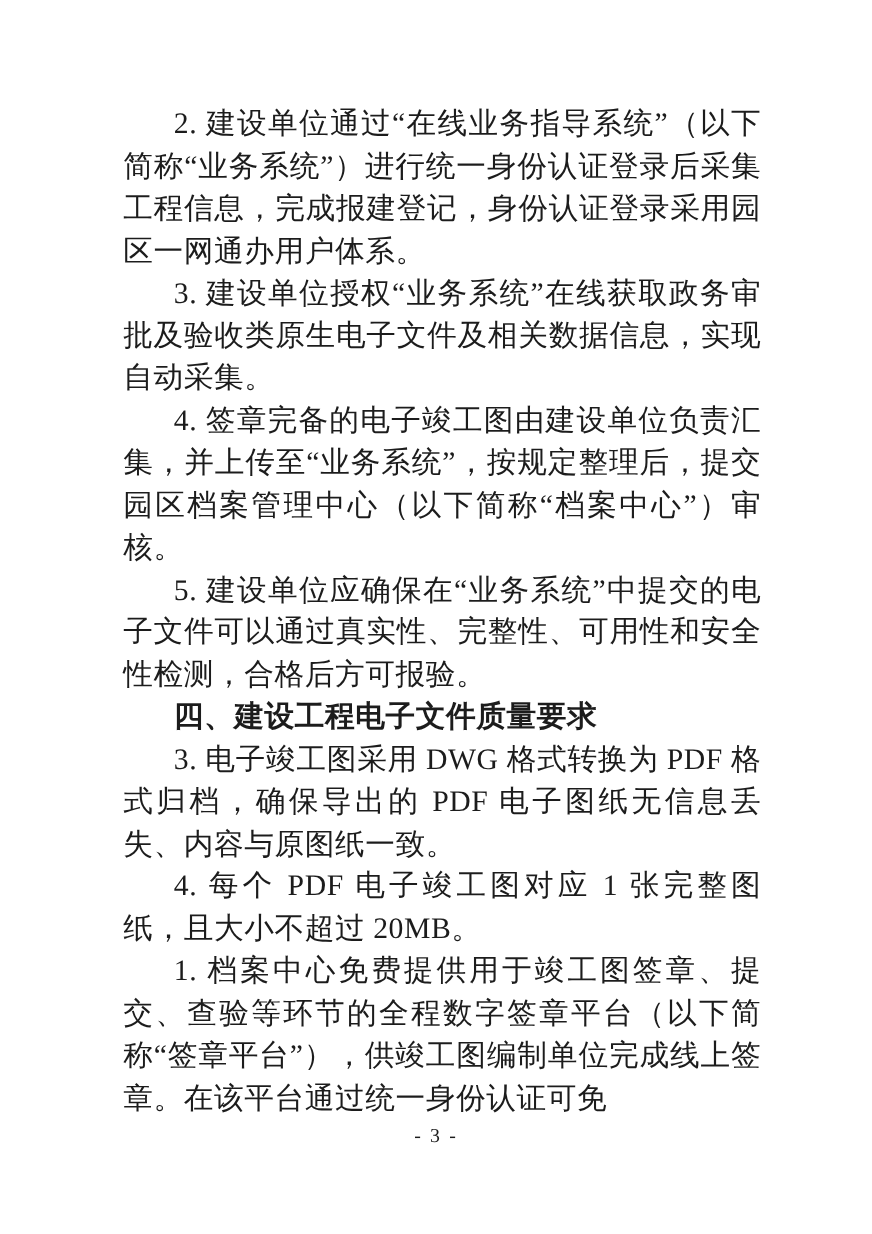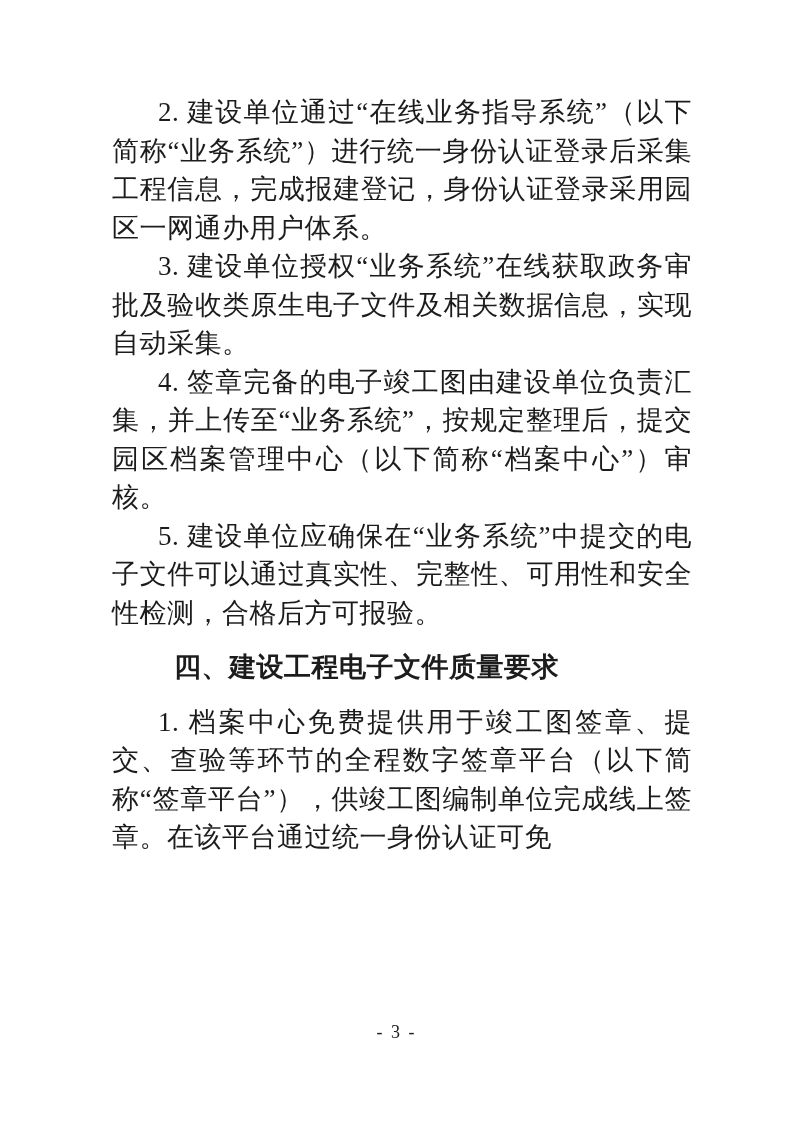--- a/index.html
+++ b/index.html
@@ -24,21 +24,21 @@
     font-size: 27px;
     line-height: 38.5px;
     text-align: justify;
     letter-spacing: 0.5px;
   }
   .para {
     margin: 0;
     text-indent: 46px;
   }
   .heading {
-    margin: 16px;
+    margin: 0;
     text-indent: 46px;
     font-family: Liberation Sans, sans-serif;
     font-weight: bold;
   }
   .footer {
     position: absolute;
     left: 0;
     width: 100%;
     top: 1022px;
     text-align: center;
@@ -51,16 +51,18 @@
 </head>
 <body>
 
 <div class="page">
   <div class="text-block">
       <p class="para">2. 建设单位通过“在线业务指导系统”（以下简称“业务系统”）进行统一身份认证登录后采集工程信息，完成报建登记，身份认证登录采用园区一网通办用户体系。</p>
       <p class="para">3. 建设单位授权“业务系统”在线获取政务审批及验收类原生电子文件及相关数据信息，实现自动采集。</p>
       <p class="para">4. 签章完备的电子竣工图由建设单位负责汇集，并上传至“业务系统”，按规定整理后，提交园区档案管理中心（以下简称“档案中心”）审核。</p>
       <p class="para">5. 建设单位应确保在“业务系统”中提交的电子文件可以通过真实性、完整性、可用性和安全性检测，合格后方可报验。</p>
       <p class="heading">四、建设工程电子文件质量要求</p>
+      <p class="para">3. 电子竣工图采用 DWG 格式转换为 PDF 格式归档，确保导出的 PDF 电子图纸无信息丢失、内容与原图纸一致。</p>
+      <p class="para">4. 每个 PDF 电子竣工图对应 1 张完整图纸，且大小不超过 20MB。</p>
       <p class="para">1. 档案中心免费提供用于竣工图签章、提交、查验等环节的全程数字签章平台（以下简称“签章平台”），供竣工图编制单位完成线上签章。在该平台通过统一身份认证可免</p>
     </div>
   <div class="footer">- 3 -</div>
 </div>
 
 </body></html>

